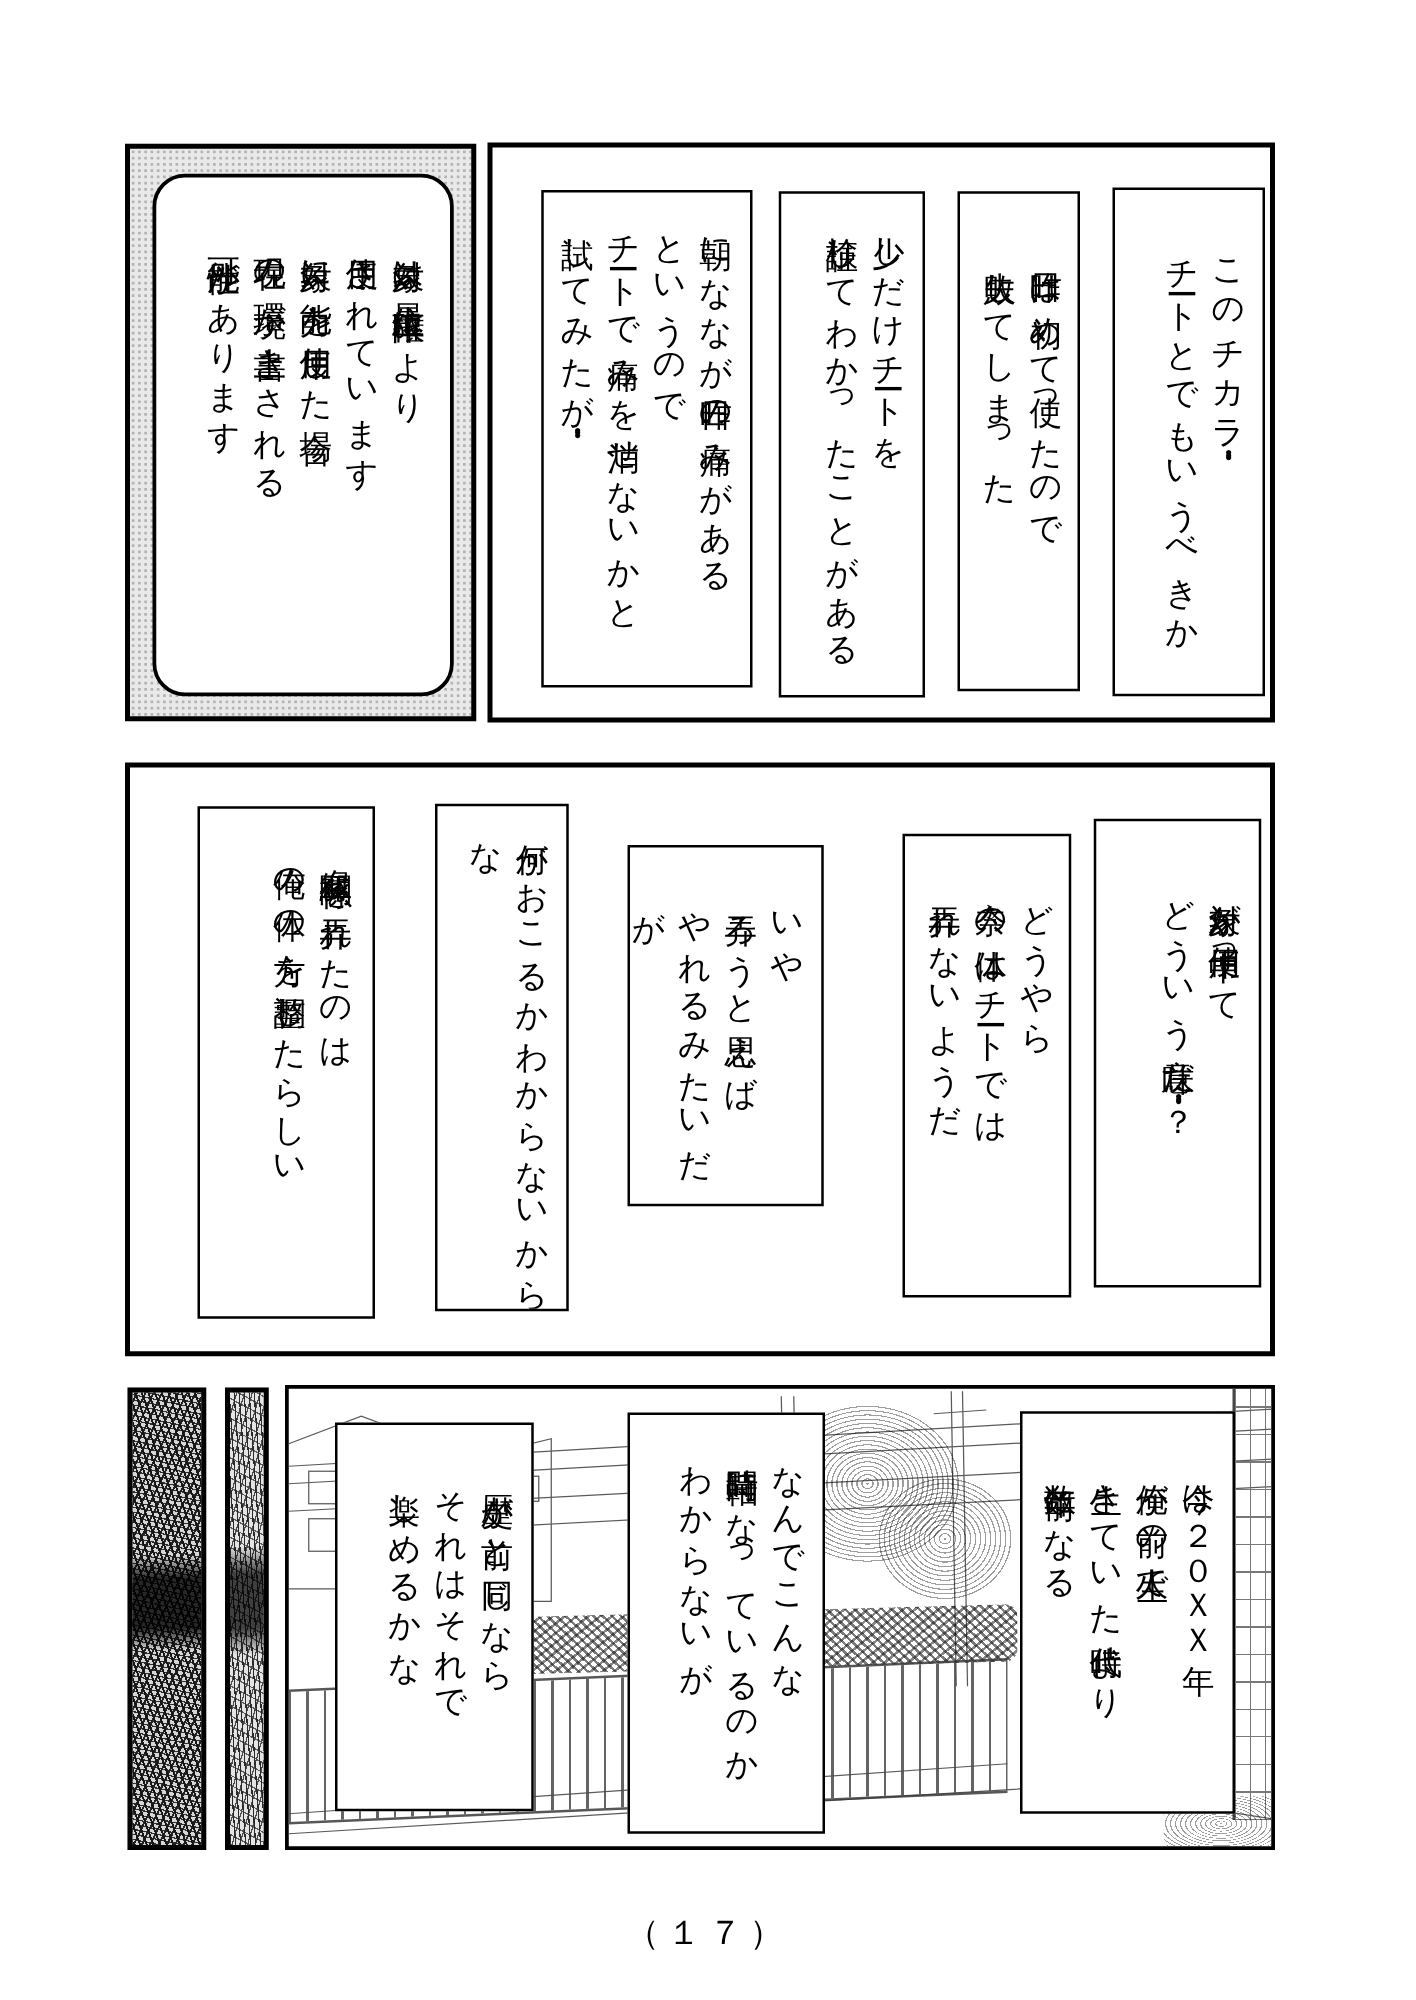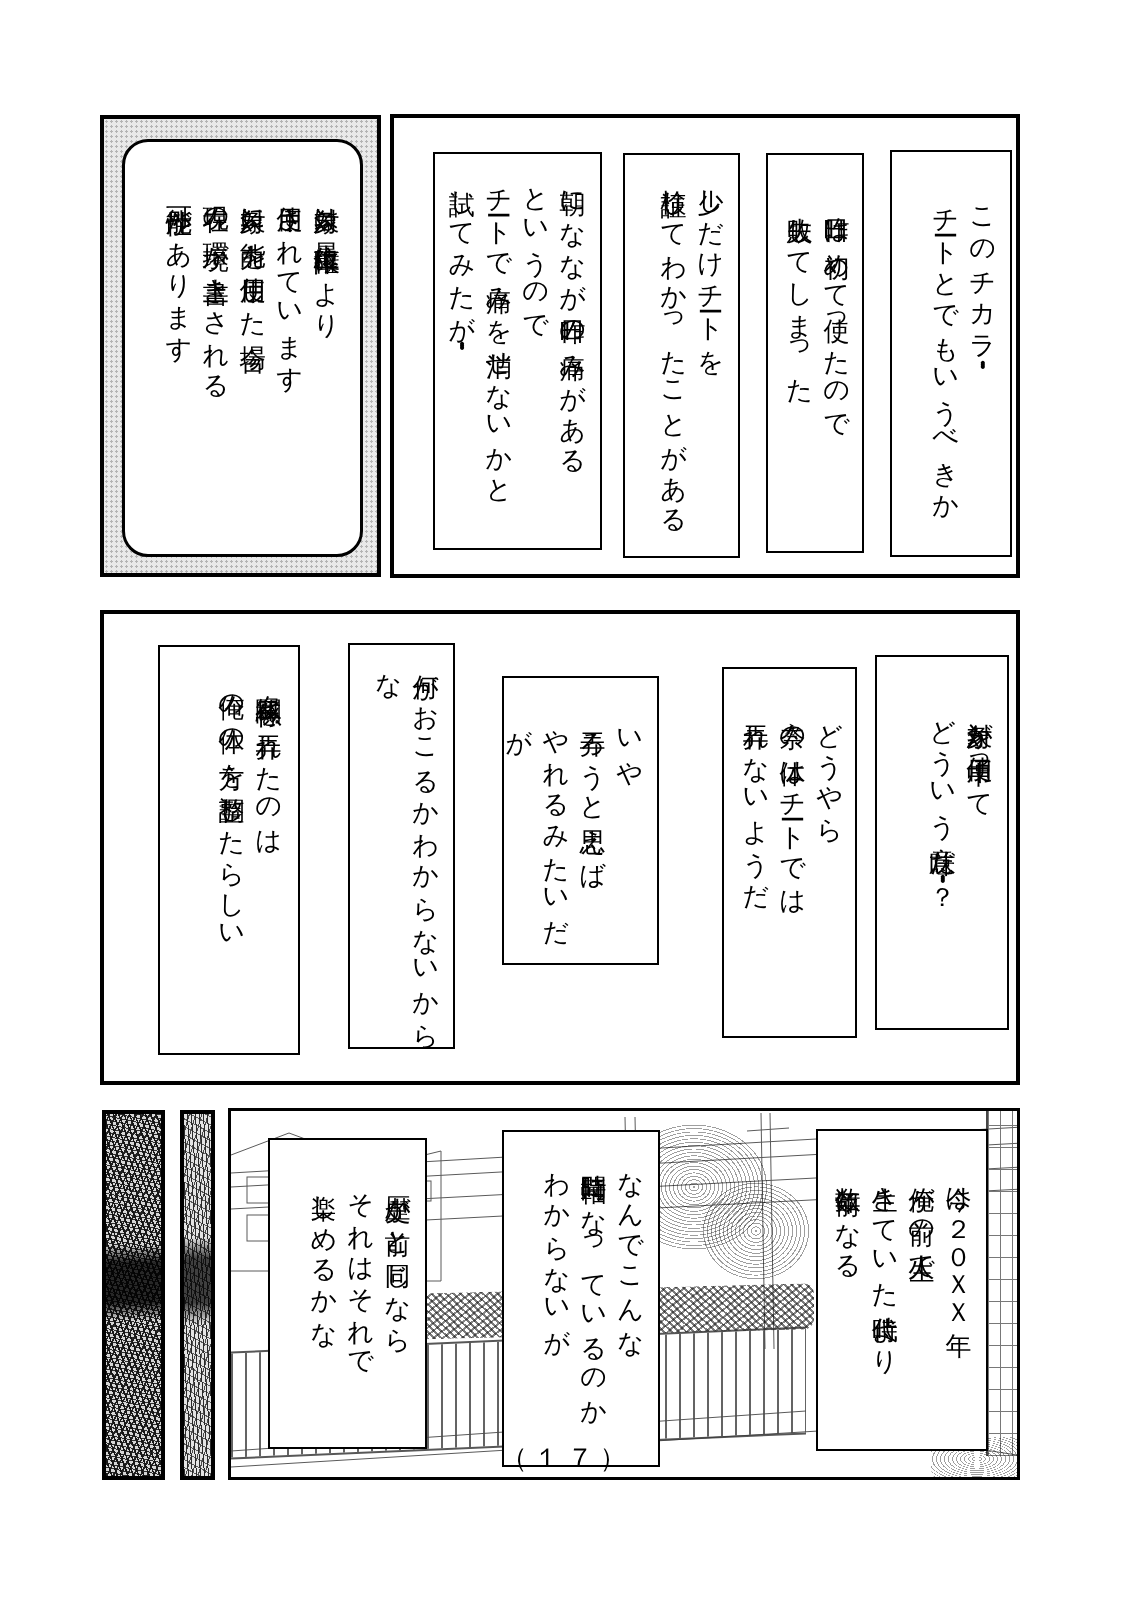--- a/index.html
+++ b/index.html
@@ -39,21 +39,21 @@
          background-image:
            repeating-linear-gradient(44deg,rgba(15,15,15,.55) 0 2px,transparent 2px 5px),
            repeating-linear-gradient(-38deg,rgba(15,15,15,.5) 0 2px,transparent 2px 6px);
          transform:skewY(-1.5deg);}
   .tree{position:absolute;border-radius:50%;
         background-image:repeating-radial-gradient(rgba(0,0,0,.38) 0 1px,transparent 1px 4px);}
   .bldg{position:absolute;left:755px;top:0;width:37px;height:345px;border-left:2px solid #333;
         background-image:
           repeating-linear-gradient(0deg,#6a6a6a 0 1px,transparent 1px 22px),
           repeating-linear-gradient(90deg,#6a6a6a 0 1px,transparent 1px 12px);opacity:.9;}
-  .pagenum{position:absolute;left:0;width:100%;top:1440px;text-align:center;
+  .pagenum{position:absolute;left:0;width:100%;top:1528px;text-align:center;
            font-size:27px;letter-spacing:6px;font-weight:500;}
 </style>
 </head>
 <body>
 
 <div class="page">
 
   <div class="panel halftone" style="left:100px;top:115px;width:281px;height:462px;">
     <div class="sysbox">
       <div class="vtext" style="width:100%;height:100%;box-sizing:border-box;padding:44px 16px 10px 10px;">対象は最上位権限により

